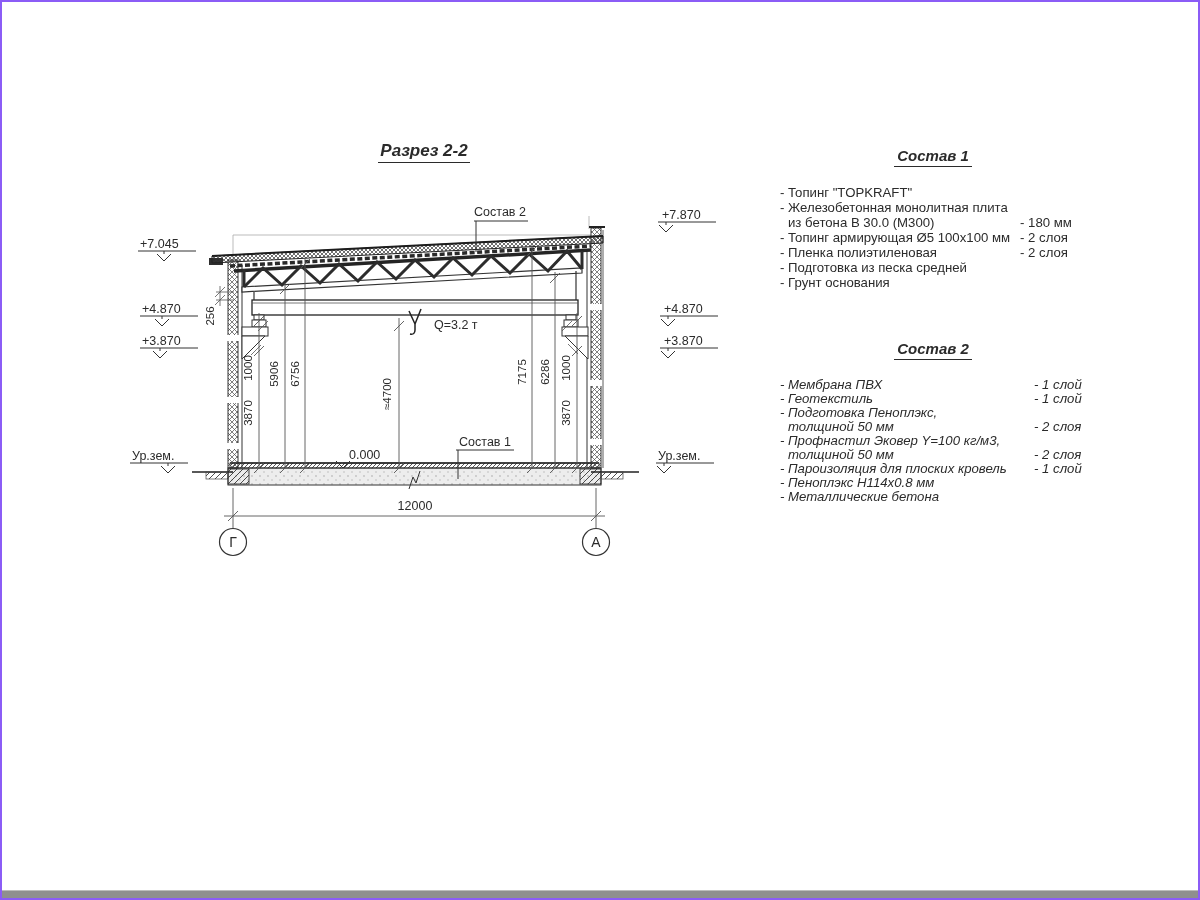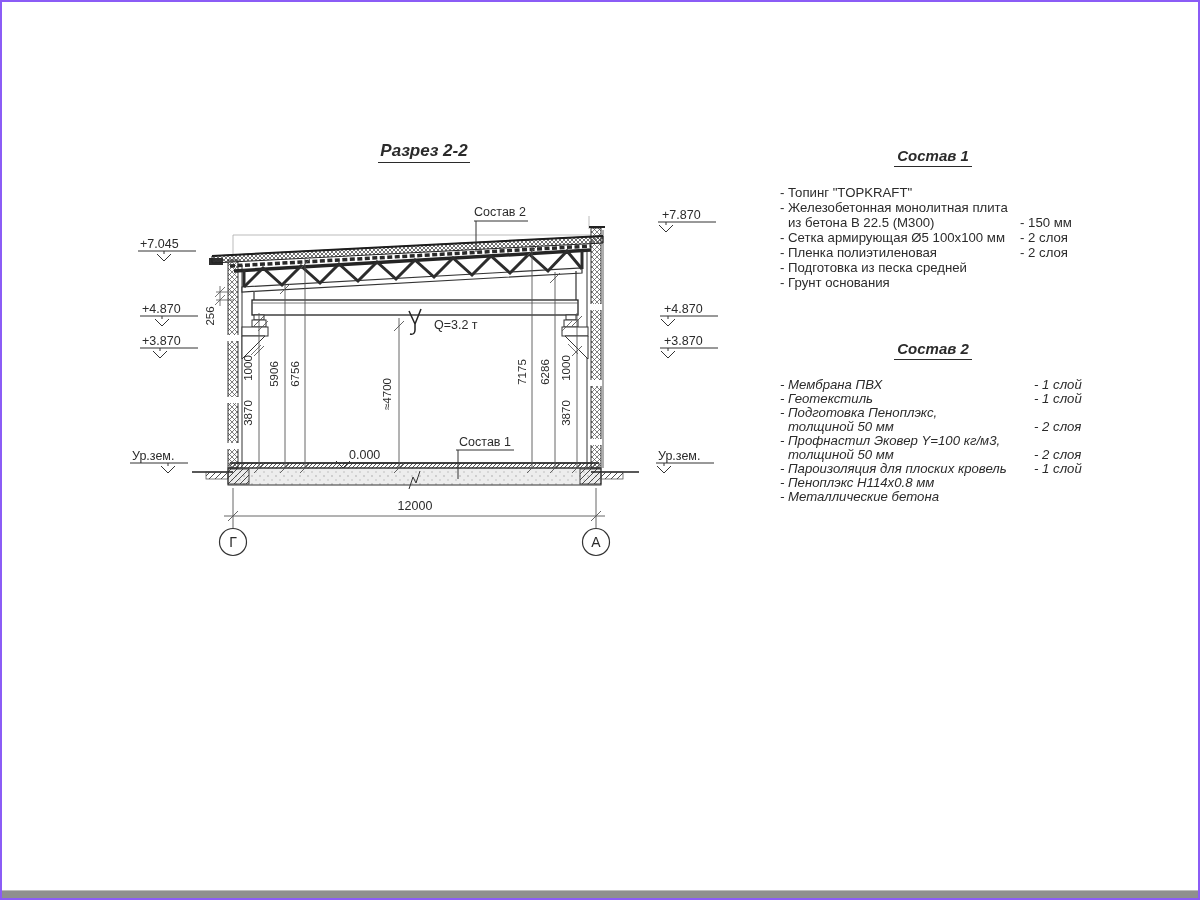--- a/index.html
+++ b/index.html
@@ -270,25 +270,25 @@
     <div>
       <div class="cl">
           <span class="t">- Топинг "TOPKRAFT"</span>
           <span class="v"></span>
         </div>
       <div class="cl">
           <span class="t">- Железобетонная  монолитная плита</span>
           <span class="v"></span>
         </div>
       <div class="cl">
-          <span class="t ind">из бетона В 22.5 (М300)</span>
-          <span class="v">- 150 мм</span>
-        </div>
-      <div class="cl">
-          <span class="t">- Сетка армирующая Ø5 100х100 мм</span>
+          <span class="t ind">из бетона В 30.0 (М300)</span>
+          <span class="v">- 180 мм</span>
+        </div>
+      <div class="cl">
+          <span class="t">- Топинг армирующая Ø5 100х100 мм</span>
           <span class="v">- 2 слоя</span>
         </div>
       <div class="cl">
           <span class="t">- Пленка полиэтиленовая</span>
           <span class="v">- 2 слоя</span>
         </div>
       <div class="cl">
           <span class="t">- Подготовка из песка средней</span>
           <span class="v"></span>
         </div>

